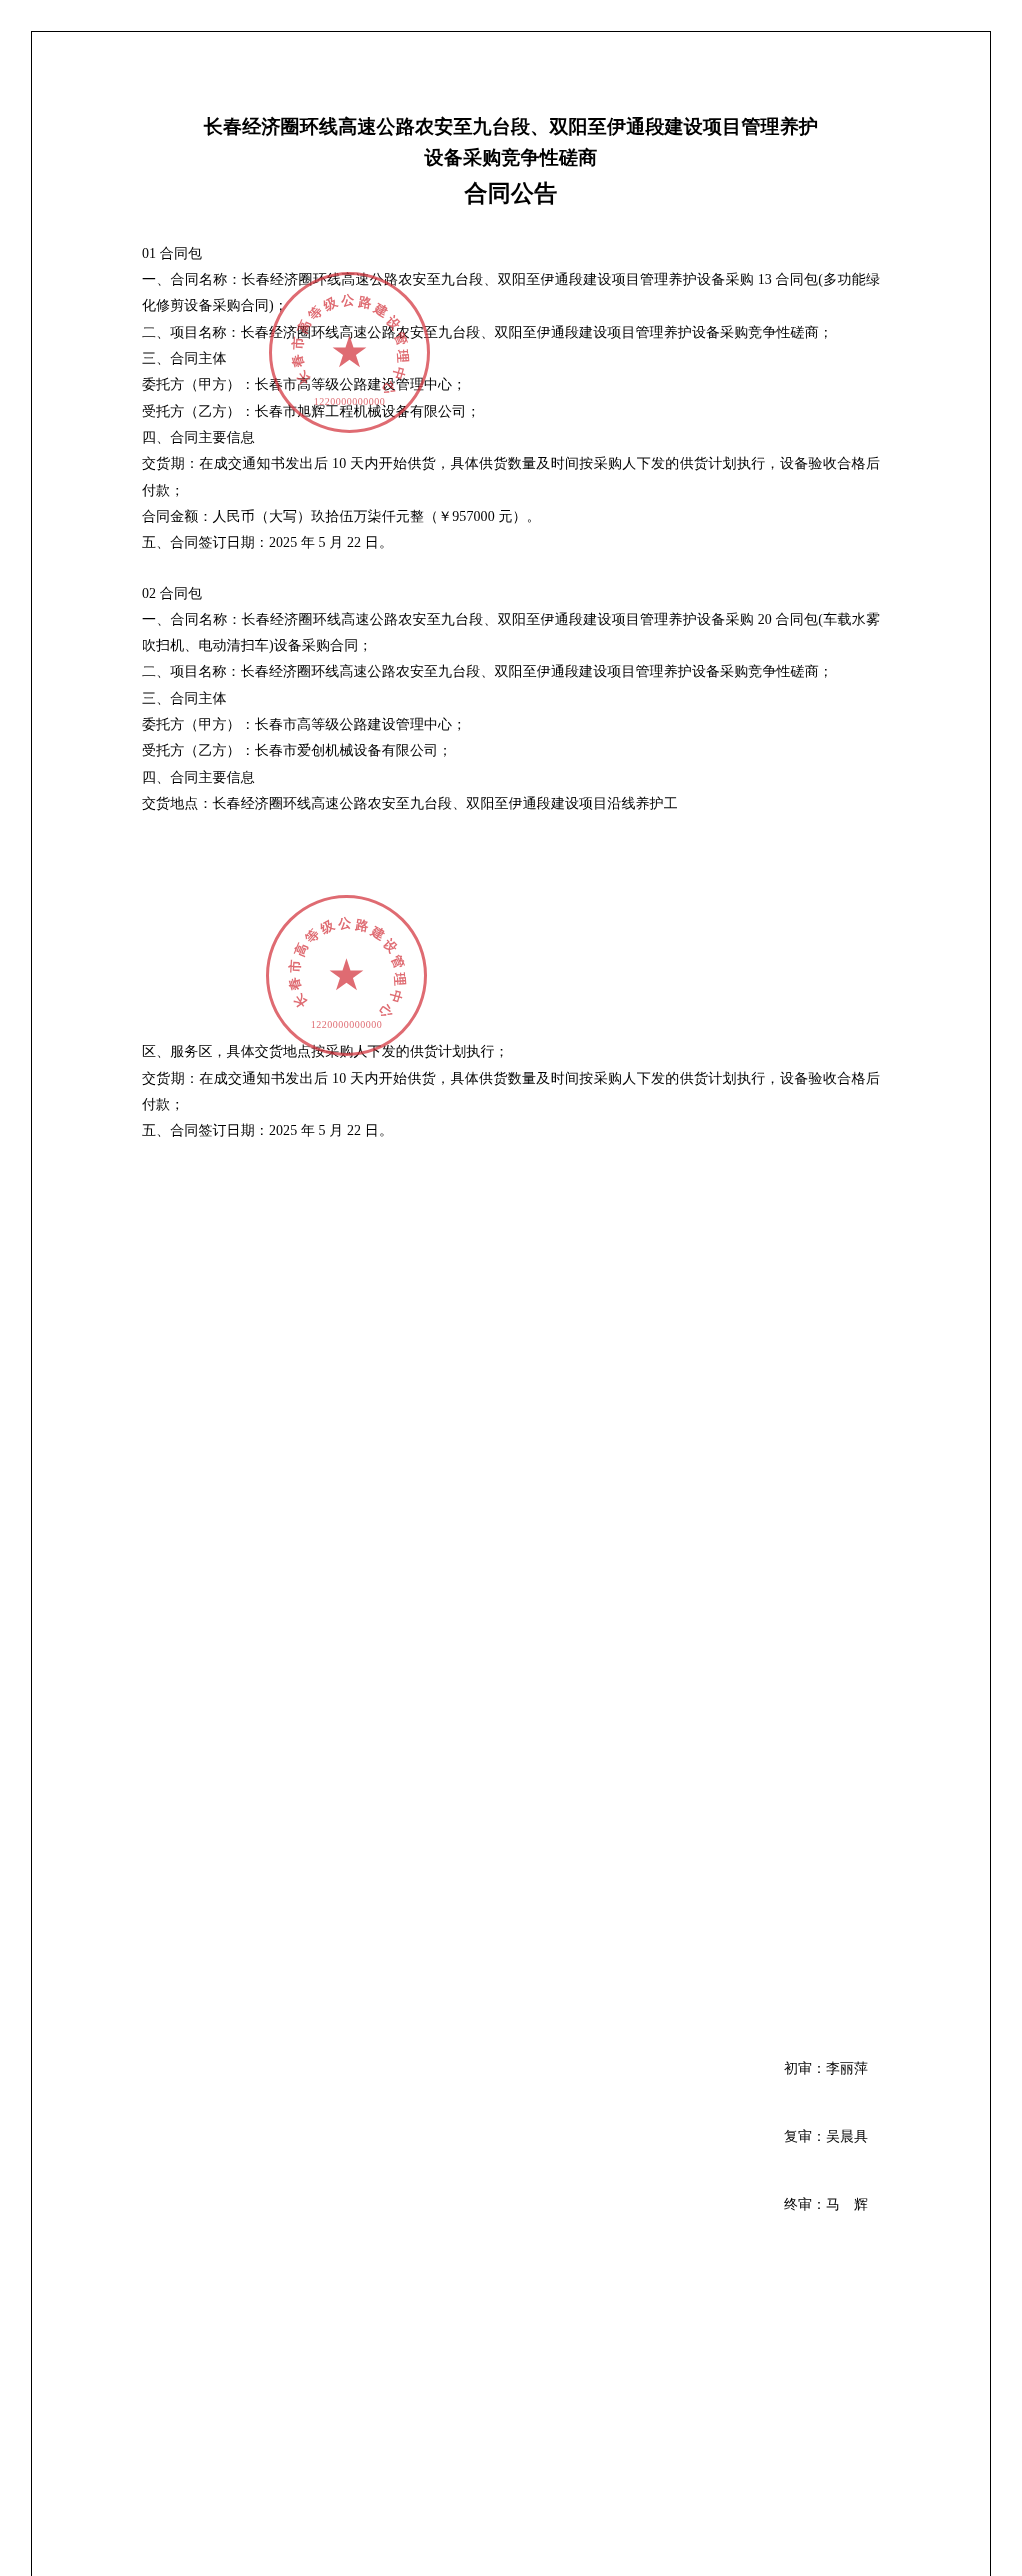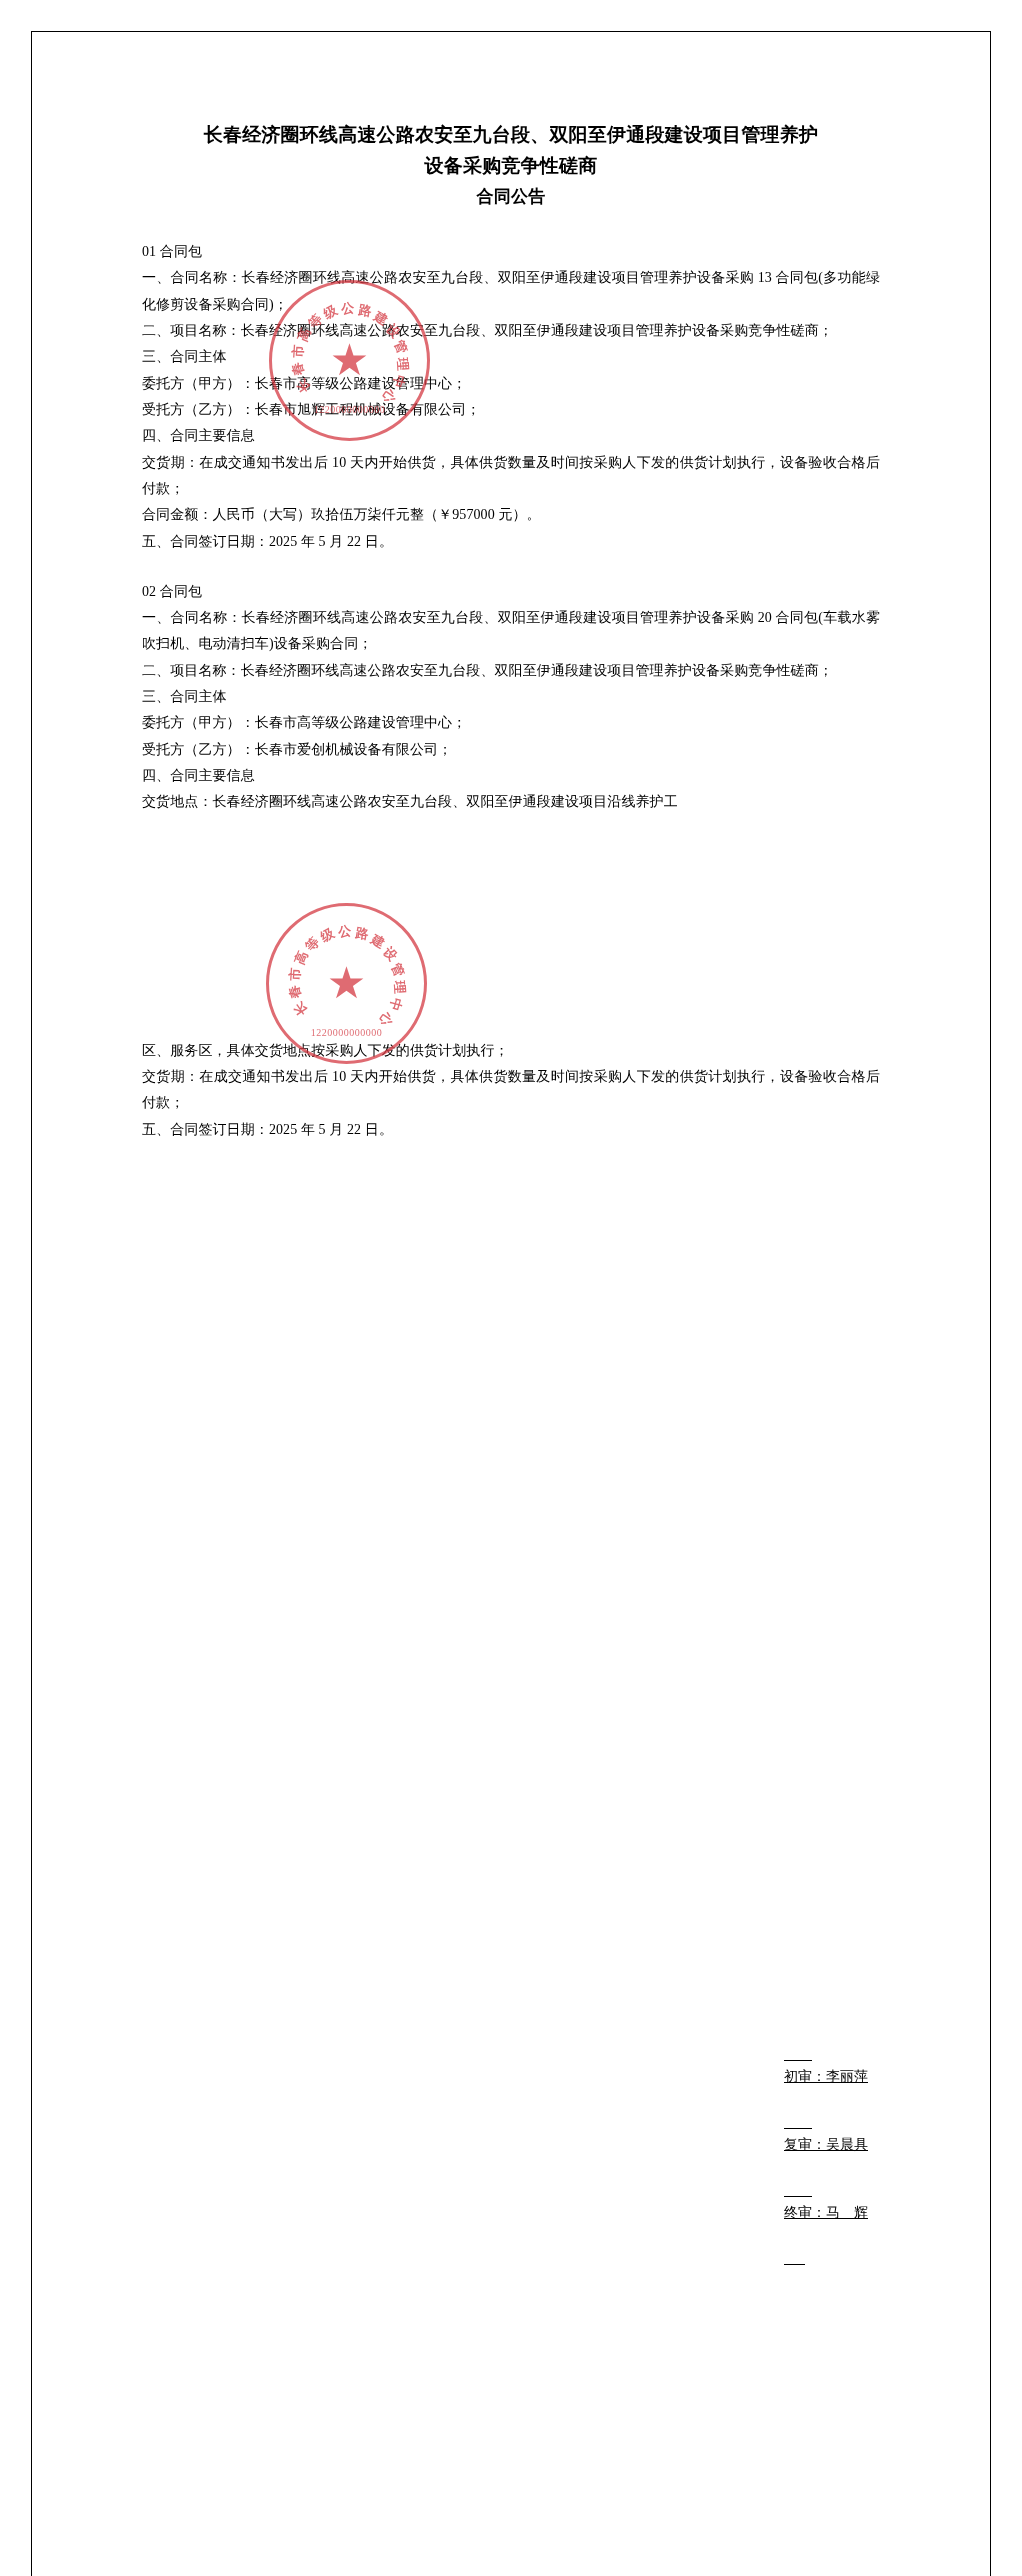--- a/index.html
+++ b/index.html
@@ -33,31 +33,31 @@
     position: relative;
     padding: 0;
     width: 100%;
     height: 100%;
   }
   .doc-title {
     text-align: center;
     font-weight: bold;
     font-size: 19px;
     line-height: 1.62;
-    margin: 8px;
+    margin: 0;
     padding: 80px 98px 0 98px;
     letter-spacing: 0.2px;
   }
   .doc-title .line2 {
     display: block;
   }
   .doc-subtitle {
     text-align: center;
     font-weight: bold;
-    font-size: 17px;
+    font-size: 23px;
     line-height: 1.62;
     padding-top: 1px;
   }
   .body-area {
     padding: 0 110px 0 110px;
     margin-top: 29px;
   }
   p.para {
     font-size: 14px;
     line-height: 1.88;
@@ -73,21 +73,20 @@
     height: 222px;
   }
   .sign-block {
     position: absolute;
     right: 122px;
     top: 1981px;
     font-size: 14px;
     line-height: 1.62;
     text-align: left;
     white-space: pre;
-    text-decoration: underline;
   }
   
   .seal {
     position: absolute;
     width: 155px;
     height: 155px;
     border-radius: 50%;
     border: 3.6px solid #d3333c;
     opacity: 0.72;
     pointer-events: none;

